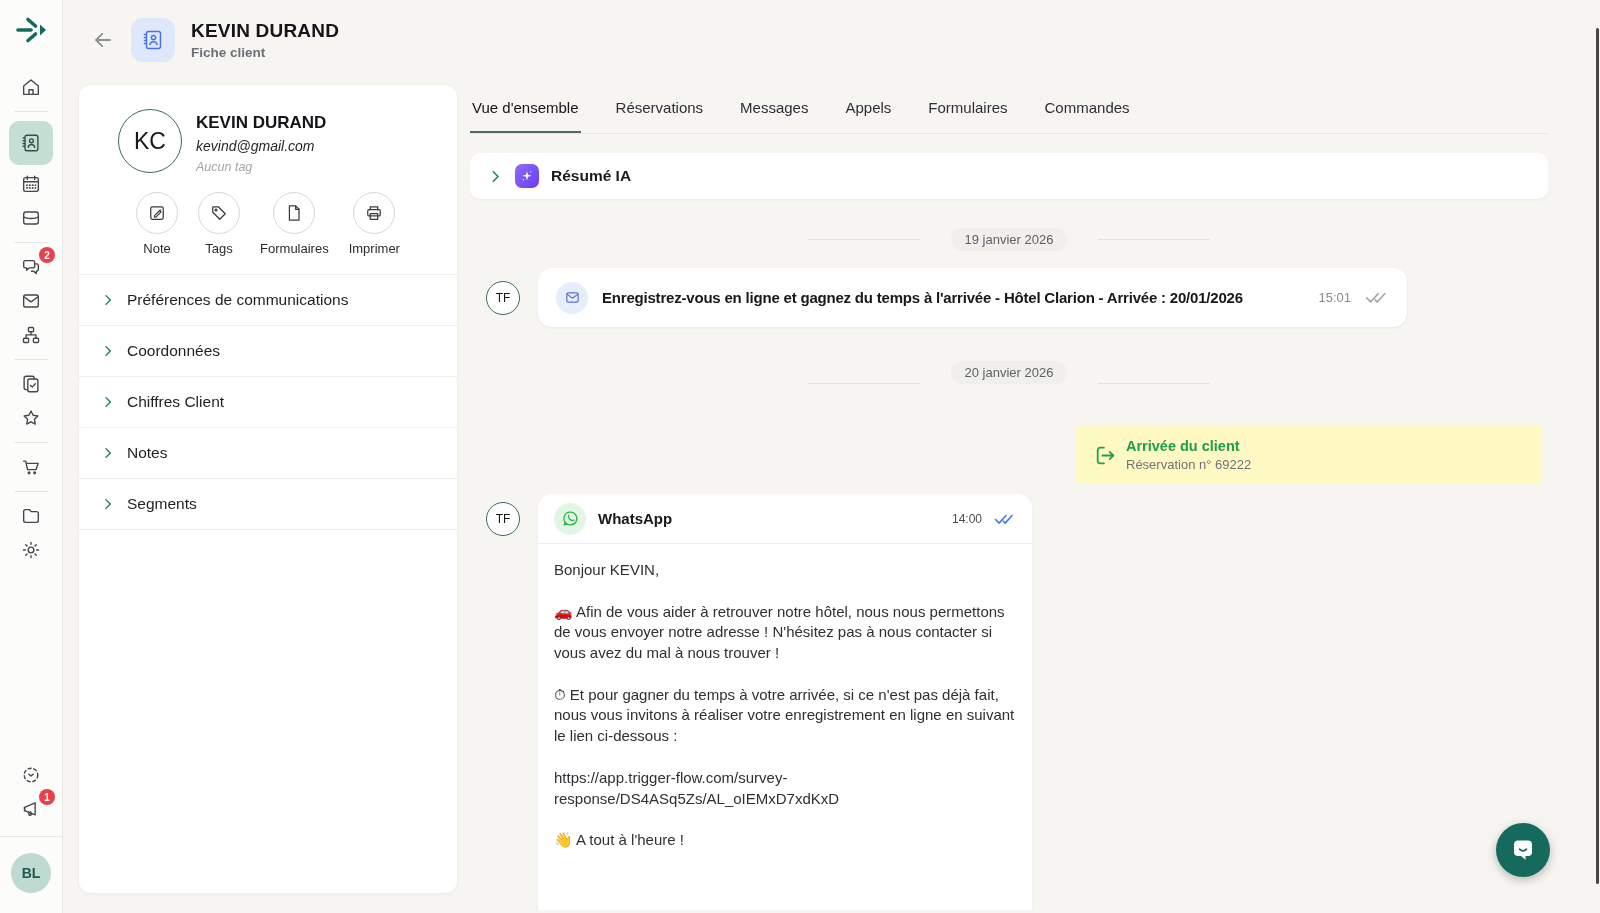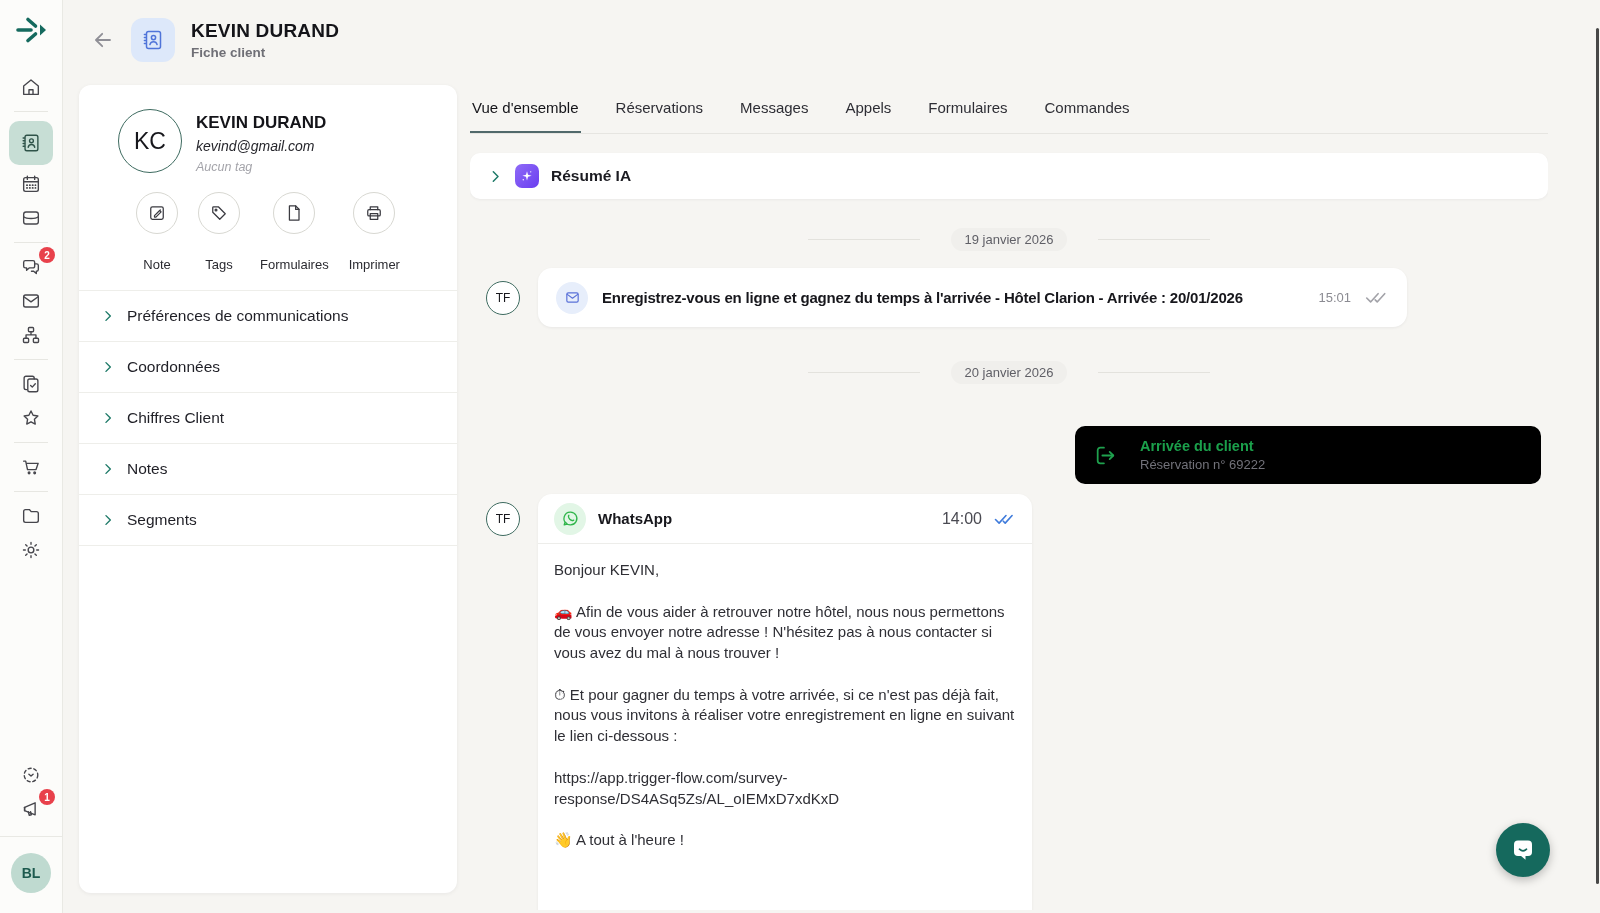--- a/index.html
+++ b/index.html
@@ -64,21 +64,21 @@
   .cp-head { display:flex; align-items:flex-start; gap:14px; padding:0 24px;margin-left:15px; }
   .avatar-kc {
     width:64px; height:64px; border-radius:50%; border:1.5px solid #3e6b60;
     display:flex; align-items:center; justify-content:center;
     font-size:23px; color:#17171c; flex:none;
   }
   .cp-name { font-size:17px; font-weight:bold; color:#141419; margin-top:4px; }
   .cp-mail { font-size:14px; font-style:italic; color:#26262c; margin-top:5px; }
   .cp-tag  { font-size:12.5px; font-style:italic; color:#a4a4aa; margin-top:6px; }
   .cp-actions { display:flex; justify-content:center; gap:20px; margin-top:18px; padding-bottom:18px; }
-  .cp-action { display:flex; flex-direction:column; align-items:center; cursor:pointer;gap:16px; }
+  .cp-action { display:flex; flex-direction:column; align-items:center; cursor:pointer; }
   .cp-action-circle {
     width:42px; height:42px; border-radius:50%; border:1px solid #d8d8d2;
     display:flex; align-items:center; justify-content:center; color:#3a3a40; background:#fff;
   }
   .cp-action-label { font-size:13px; color:#2b2b31; margin-top:7px; }
   .cp-sections { border-top:1px solid #eeeeea; }
   .cp-section {
     display:flex; align-items:center; gap:12px; height:51px; padding:0 22px;
     border-bottom:1px solid #eeeeea; cursor:pointer;
   }
@@ -125,39 +125,39 @@
     display:flex; align-items:center; justify-content:center;
   }
   .email-subject {
     flex:1; font-size:15px; font-weight:bold; color:#17171c;
     letter-spacing:-.2px; white-space:nowrap; overflow:hidden;
   }
   .msg-time { font-size:13px; color:#8b8b92; white-space:nowrap; }
 
   .arrival-card {
     position:relative; margin:42px 7px 0 605px; width:466px; height:58px;
-    background:#000000; border-radius:10px;
-    display:flex; align-items:center; gap:22px; padding:0 18px;
+    background:#fef9c3; border-radius:2px;
+    display:flex; align-items:center; gap:8px; padding:0 18px;
   }
   .arrival-title { font-size:14.5px; font-weight:bold; color:#1ba04b; }
   .arrival-sub { font-size:13px; color:#72727a; margin-top:3px; }
 
   .wa-row { margin-top:10px; }
   .wa-row .avatar-tf { margin-top:8px; }
   .wa-card {
     width:494px; height:460px; background:#fff; border-radius:14px;
     box-shadow:0 1px 3px rgba(20,20,30,.06); overflow:hidden;
   }
   .wa-head { display:flex; align-items:center; gap:12px; padding:9px 16px; height:50px; border-bottom:1px solid #ededea; }
   .chan-ico-green {
     width:32px; height:32px; border-radius:50%; background:#e2f6e6; flex:none;
     display:flex; align-items:center; justify-content:center;
   }
   .wa-name { font-size:15px; font-weight:bold; color:#17171c; flex:1; }
-  .wa-time { font-size:16px; color:#4a4a52; }
+  .wa-time { font-size:12px; color:#4a4a52; }
   .wa-body { padding:16px 16px 18px; font-size:15px; color:#2f2f35; line-height:1.38; overflow-wrap:anywhere; }
   .wa-body p { margin-bottom:21px; }
 
   
   .fab {
     position:absolute; left:1496px; top:823px; width:54px; height:54px; border-radius:50%;
     background:#15695d; box-shadow:0 3px 10px rgba(0,0,0,.25);
     display:flex; align-items:center; justify-content:center; cursor:pointer; z-index:8;
   }
   .scrollbar {
@@ -478,21 +478,21 @@
         <span class="msg-time">15:01</span>
         <span>
           <svg width="24" height="13" viewBox="0 0 22 12" fill="none" stroke="#a2a2a8" stroke-width="1.5" stroke-linecap="round" stroke-linejoin="round">
               <path d="m1.5 6.5 3.6 3.6L12 2.5"></path>
               <path d="m9.3 8.2 1.9 1.9L18.1 2.5"></path>
             </svg>
         </span>
       </div>
     </div>
 
-    <div class="date-row" style="margin-top:33px;">
+    <div class="date-row" style="margin-top:33px;align-items:flex-end;">
       <span class="date-line"></span>
       <span class="date-pill">20 janvier 2026</span>
       <span class="date-line"></span>
     </div>
 
     <div class="arrival-card">
       <span>
         <svg width="25" height="25" viewBox="0 0 24 24" fill="none" stroke="#1fa14e" stroke-width="1.7" stroke-linecap="round" stroke-linejoin="round">
             <path d="M10.5 4.5H7A2.5 2.5 0 0 0 4.5 7v10A2.5 2.5 0 0 0 7 19.5h3.5"></path>
             <path d="M9 12h10.3"></path>

